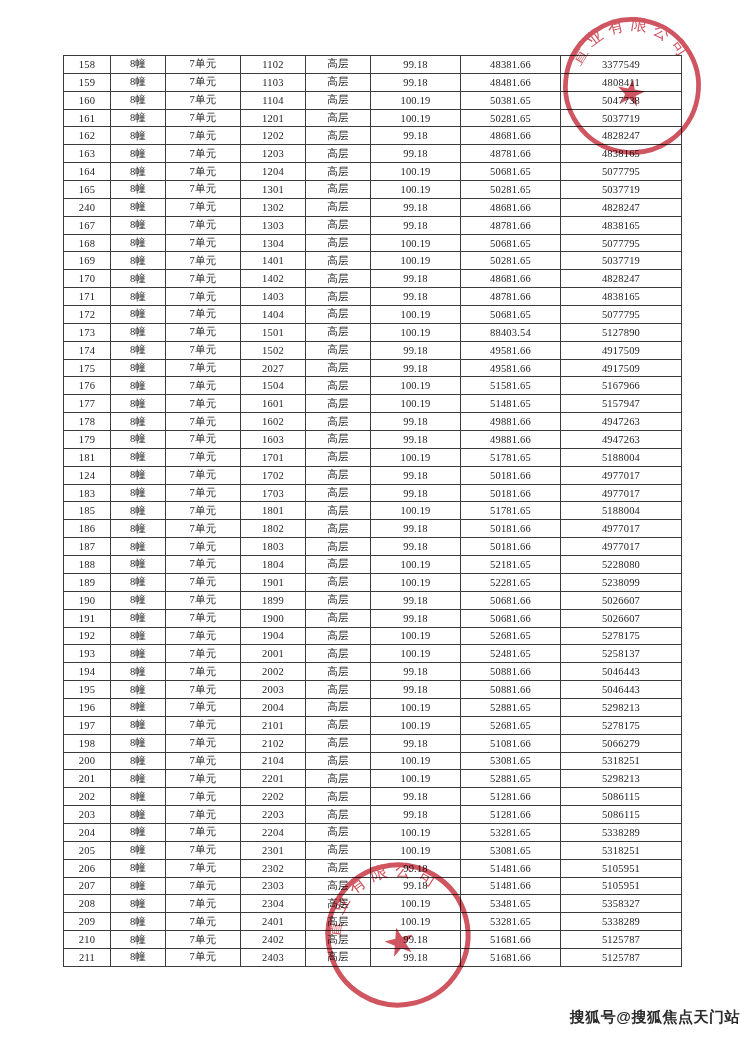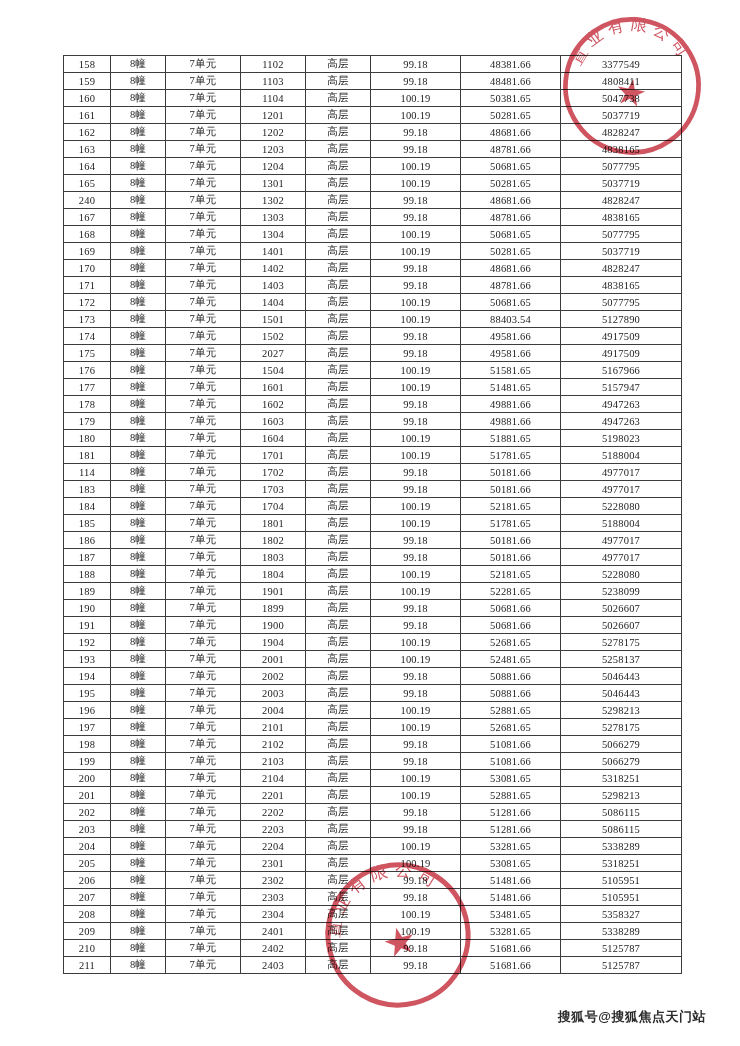--- a/index.html
+++ b/index.html
@@ -65,24 +65,24 @@
   }
   .seal-bottom {
     left: 318px;
     top: 855px;
     width: 160px;
     height: 160px;
     transform: rotate(-14deg);
   }
   .watermark {
     position: absolute;
-    right: 34px;
+    right: 0;
     top: 1008px;
     font-family: "Liberation Sans", sans-serif;
-    font-size: 13px;
+    font-size: 15px;
     font-weight: bold;
     color: #2b2b2b;
     letter-spacing: 0.5px;
   }
 </style>
 </head>
 <body>
 
 <div class="page">
 
@@ -312,110 +312,90 @@
           <td>179</td>
           <td>8幢</td>
           <td>7单元</td>
           <td>1603</td>
           <td>高层</td>
           <td>99.18</td>
           <td>49881.66</td>
           <td>4947263</td>
         </tr>
         <tr>
-          <td>180</td>
-          <td>8幢</td>
-          <td>7单元</td>
-          <td>1604</td>
-          <td>高层</td>
-          <td>100.19</td>
-          <td>51881.65</td>
-          <td>5198023</td>
-        </tr>
-        <tr>
           <td>181</td>
           <td>8幢</td>
           <td>7单元</td>
           <td>1701</td>
           <td>高层</td>
           <td>100.19</td>
           <td>51781.65</td>
           <td>5188004</td>
         </tr>
         <tr>
-          <td>114</td>
+          <td>124</td>
           <td>8幢</td>
           <td>7单元</td>
           <td>1702</td>
           <td>高层</td>
           <td>99.18</td>
           <td>50181.66</td>
           <td>4977017</td>
         </tr>
         <tr>
           <td>183</td>
           <td>8幢</td>
           <td>7单元</td>
           <td>1703</td>
           <td>高层</td>
           <td>99.18</td>
           <td>50181.66</td>
           <td>4977017</td>
         </tr>
         <tr>
-          <td>184</td>
-          <td>8幢</td>
-          <td>7单元</td>
-          <td>1704</td>
+          <td>185</td>
+          <td>8幢</td>
+          <td>7单元</td>
+          <td>1801</td>
+          <td>高层</td>
+          <td>100.19</td>
+          <td>51781.65</td>
+          <td>5188004</td>
+        </tr>
+        <tr>
+          <td>186</td>
+          <td>8幢</td>
+          <td>7单元</td>
+          <td>1802</td>
+          <td>高层</td>
+          <td>99.18</td>
+          <td>50181.66</td>
+          <td>4977017</td>
+        </tr>
+        <tr>
+          <td>187</td>
+          <td>8幢</td>
+          <td>7单元</td>
+          <td>1803</td>
+          <td>高层</td>
+          <td>99.18</td>
+          <td>50181.66</td>
+          <td>4977017</td>
+        </tr>
+        <tr>
+          <td>188</td>
+          <td>8幢</td>
+          <td>7单元</td>
+          <td>1804</td>
           <td>高层</td>
           <td>100.19</td>
           <td>52181.65</td>
           <td>5228080</td>
         </tr>
         <tr>
-          <td>185</td>
-          <td>8幢</td>
-          <td>7单元</td>
-          <td>1801</td>
-          <td>高层</td>
-          <td>100.19</td>
-          <td>51781.65</td>
-          <td>5188004</td>
-        </tr>
-        <tr>
-          <td>186</td>
-          <td>8幢</td>
-          <td>7单元</td>
-          <td>1802</td>
-          <td>高层</td>
-          <td>99.18</td>
-          <td>50181.66</td>
-          <td>4977017</td>
-        </tr>
-        <tr>
-          <td>187</td>
-          <td>8幢</td>
-          <td>7单元</td>
-          <td>1803</td>
-          <td>高层</td>
-          <td>99.18</td>
-          <td>50181.66</td>
-          <td>4977017</td>
-        </tr>
-        <tr>
-          <td>188</td>
-          <td>8幢</td>
-          <td>7单元</td>
-          <td>1804</td>
-          <td>高层</td>
-          <td>100.19</td>
-          <td>52181.65</td>
-          <td>5228080</td>
-        </tr>
-        <tr>
           <td>189</td>
           <td>8幢</td>
           <td>7单元</td>
           <td>1901</td>
           <td>高层</td>
           <td>100.19</td>
           <td>52281.65</td>
           <td>5238099</td>
         </tr>
         <tr>
@@ -496,30 +476,20 @@
           <td>高层</td>
           <td>100.19</td>
           <td>52681.65</td>
           <td>5278175</td>
         </tr>
         <tr>
           <td>198</td>
           <td>8幢</td>
           <td>7单元</td>
           <td>2102</td>
-          <td>高层</td>
-          <td>99.18</td>
-          <td>51081.66</td>
-          <td>5066279</td>
-        </tr>
-        <tr>
-          <td>199</td>
-          <td>8幢</td>
-          <td>7单元</td>
-          <td>2103</td>
           <td>高层</td>
           <td>99.18</td>
           <td>51081.66</td>
           <td>5066279</td>
         </tr>
         <tr>
           <td>200</td>
           <td>8幢</td>
           <td>7单元</td>
           <td>2104</td>

